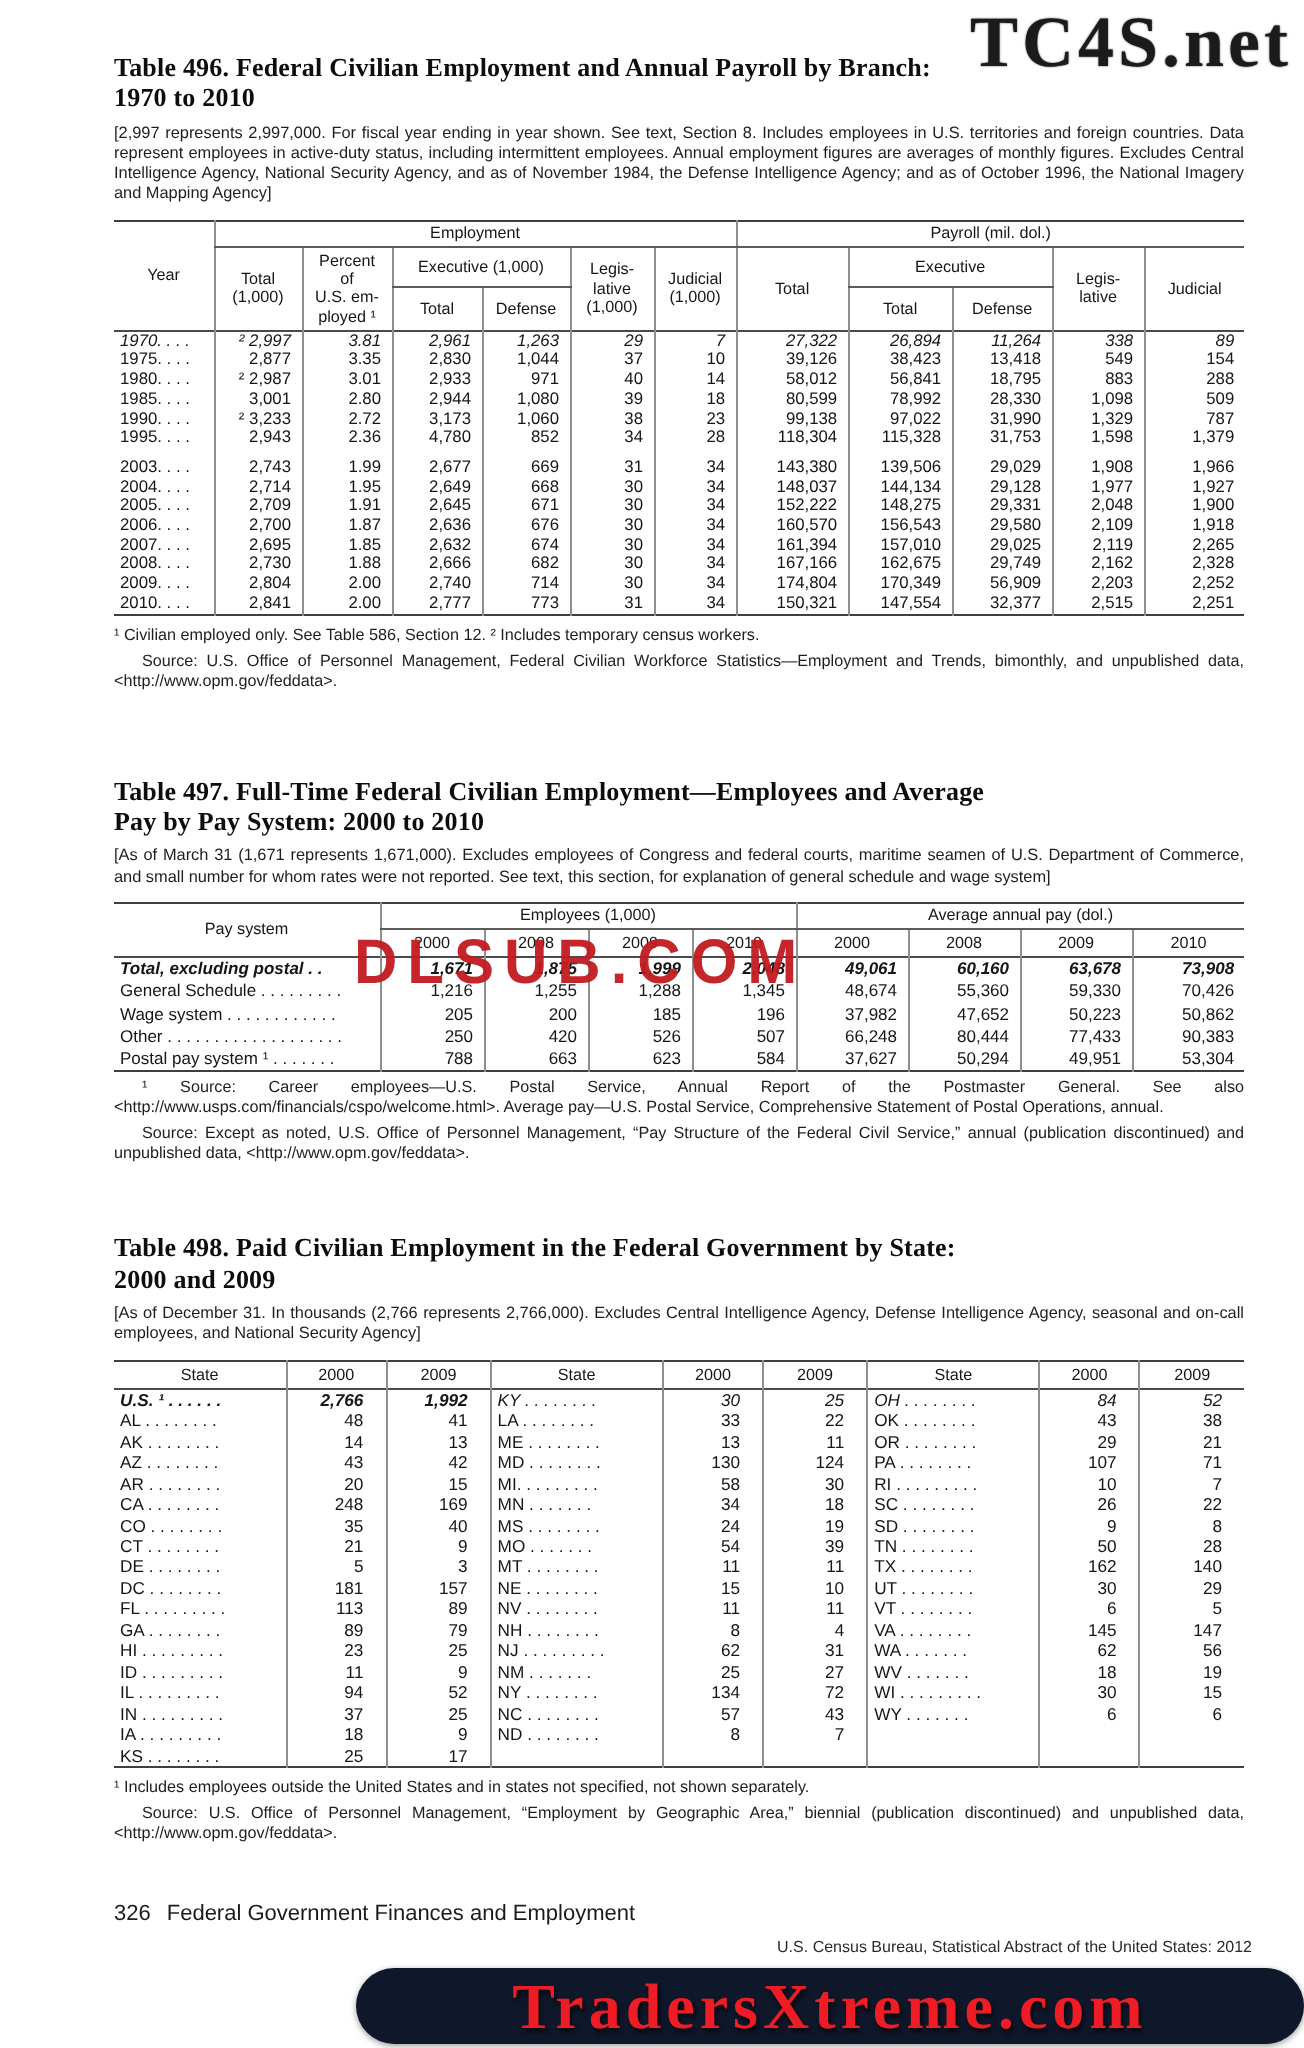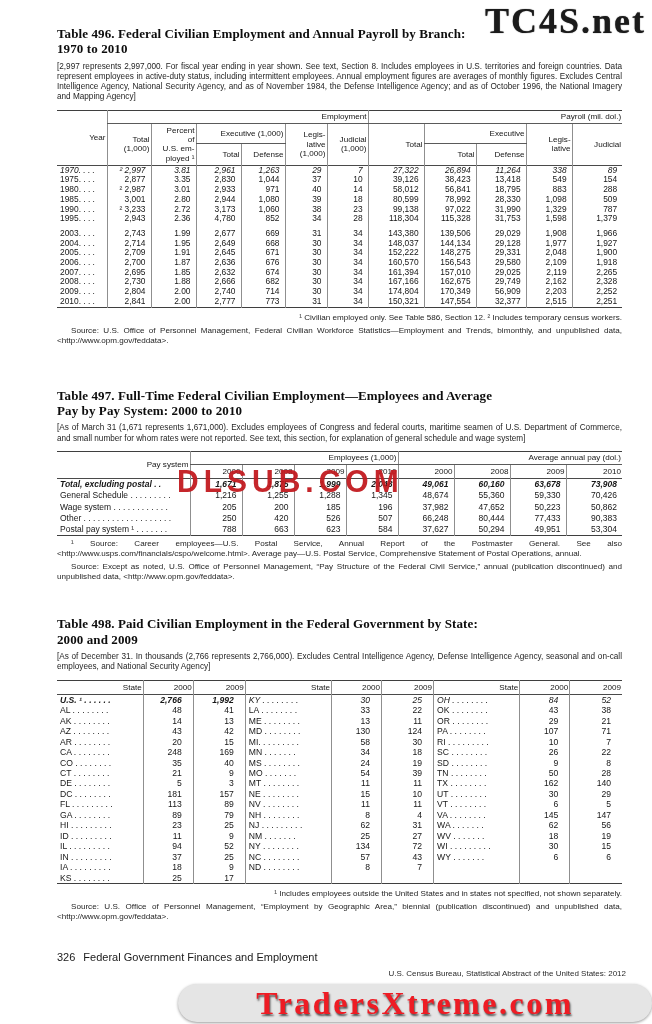--- a/index.html
+++ b/index.html
@@ -18,21 +18,21 @@
   .tbl-note { margin-top: 5px; font-size: 8.2px; line-height: 1.25; text-align: justify; color: #1e1e1e; }
 
   table.stat {
     border-collapse: collapse; table-layout: fixed; width: 565px; margin-top: 7px;
     border-top: 1.4px solid #3f3f3f; border-bottom: 1.4px solid #3f3f3f;
   }
   table.stat th, table.stat td { border-left: 1px solid #8f8f8f; }
   table.stat thead tr:first-child th:first-child { border-left: none; }
   table.stat tbody td:first-child { border-left: none; }
   table.stat th {
-    font-weight: normal; font-size: 8.1px; line-height: 1.14; text-align: right;
+    font-weight: normal; font-size: 8.1px; line-height: 1.14; text-align: center;
     vertical-align: middle; white-space: pre-line; padding: 2px 1px;
   }
   table.stat th.g { border-bottom: 1px solid #5a5a5a; padding: 1.5px 1px; }
   table.stat tbody tr:first-child td { border-top: 1px solid #4a4a4a; font-style: italic; }
   table.stat td {
     font-size: 8.4px; line-height: 9.7px; text-align: right;
     padding: 0 5px 0 0; white-space: nowrap; overflow: hidden;
   }
   table.stat td.lbl { text-align: left; padding: 0 1px 0 3px; }
 
@@ -43,42 +43,42 @@
   .t497-wrap { position: relative; }
   table.t497 td { line-height: 11.2px; font-size: 8.5px; }
   #t497-body tr:first-child td { font-weight: bold; }
 
   
   table.t498 td { line-height: 10.45px; font-size: 8.6px; padding-right: 11px; }
   table.t498 td.lbl { padding-right: 1px; }
   #t498-body tr:first-child td:nth-child(-n+3) { font-weight: bold; }
 
   .fn { font-size: 8.1px; line-height: 1.24; margin-top: 3px; color: #1e1e1e; }
-  .fn-center { text-align: right; margin-top: 5px; }
+  .fn-center { text-align: left; margin-top: 5px; }
   .src { text-indent: 14px; text-align: justify; }
 
   #sec497 { margin-top: 42px; }
   #sec498 { margin-top: 34px; }
 
   
   .wm-top {
     position: absolute; top: 0px; right: 6px; z-index: 5;
     font-family: "Liberation Serif", "DejaVu Serif", serif; font-weight: bold;
     font-size: 36px; letter-spacing: 2px; color: #1b1b1b;
     text-shadow: 0 0 1px #444;
   }
   .wm-mid {
     position: absolute; left: 120px; top: 13px; z-index: 5;
     font-family: "Liberation Sans", "DejaVu Sans", sans-serif; font-weight: 800;
     font-size: 30px; letter-spacing: 5px; color: #c21b20; opacity: .95;
     transform: scaleY(1.05); transform-origin: left top; white-space: nowrap;
   }
   .banner {
     position: absolute; left: 178px; top: 984px; width: 474px; height: 38px; z-index: 6;
-    background: #e5e5e5; border-radius: 19px;
+    background: #0f172a; border-radius: 19px;
     display: flex; align-items: center; justify-content: center;
     box-shadow: 0 1px 3px rgba(0,0,0,.4);
   }
   .banner-text {
     font-family: "Liberation Serif", "DejaVu Serif", serif; font-weight: bold;
     font-size: 32px; letter-spacing: 2.5px; color: #ee1c24;
     text-shadow: 1px 2px 2px rgba(0,0,0,.65); white-space: nowrap;
   }
   .page-num-line { position: absolute; left: 57px; top: 951px; font-size: 11px; color: #1a1a1a; }
   .page-num-line .num { margin-right: 8px; }

